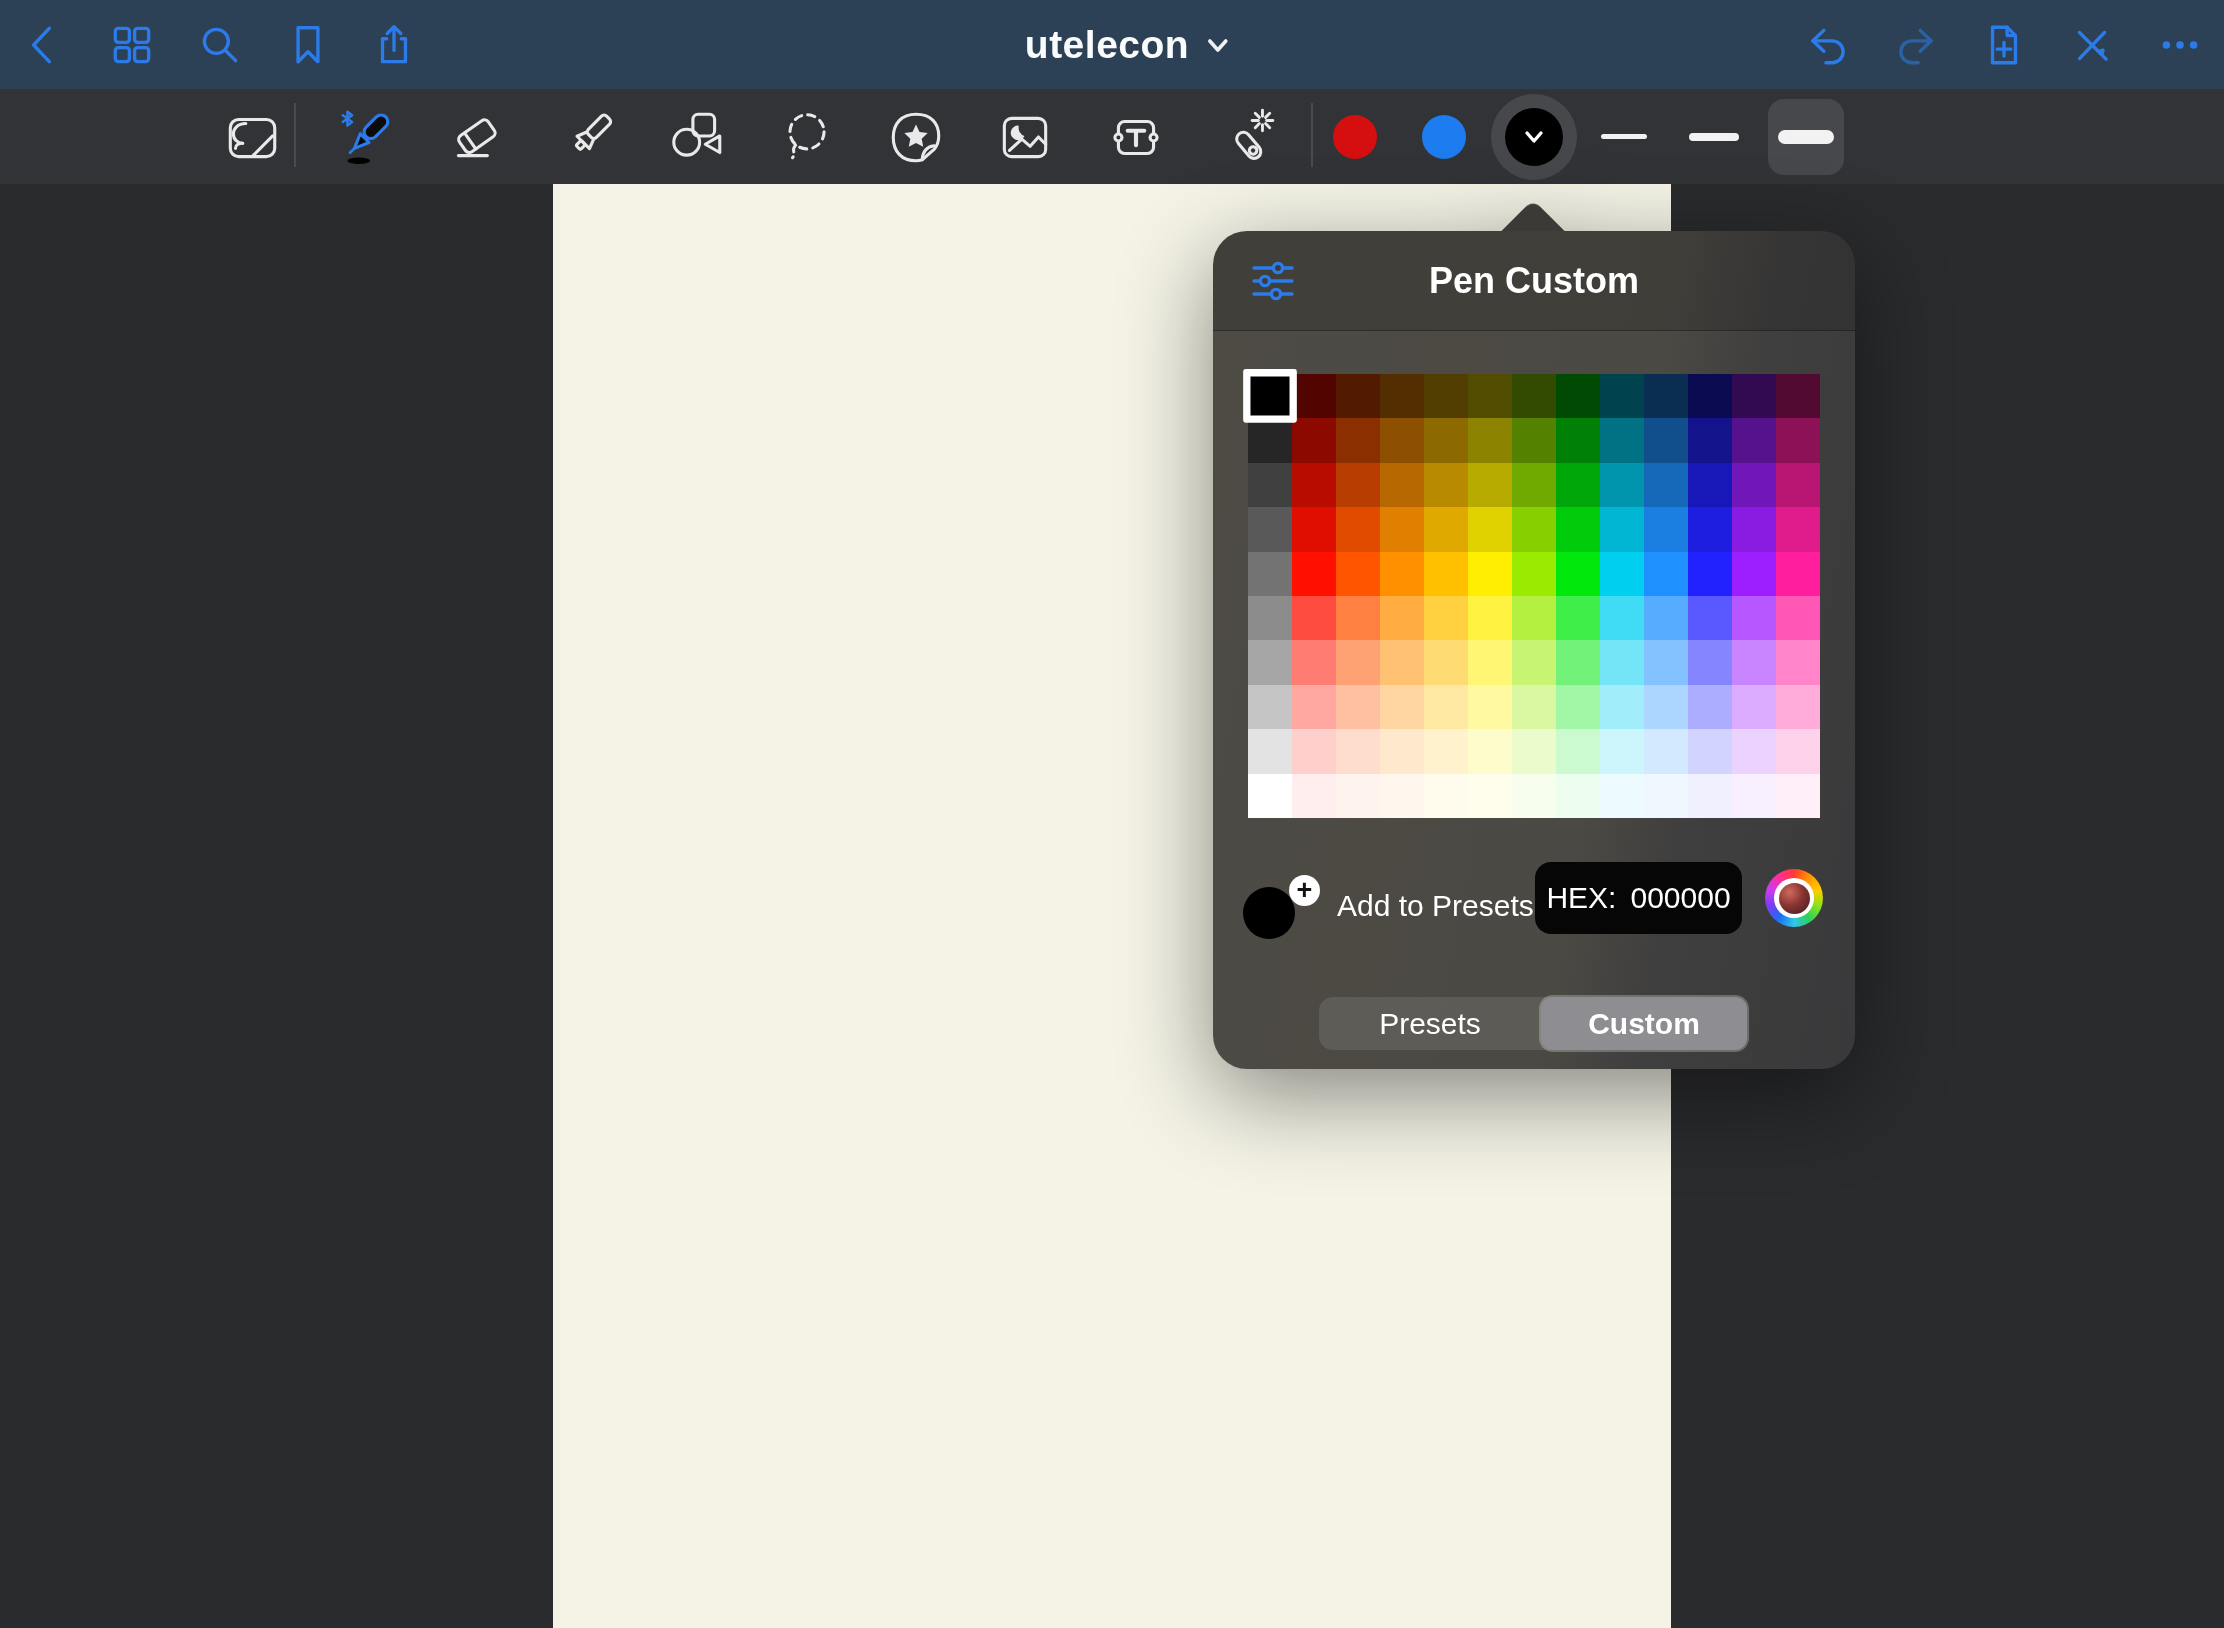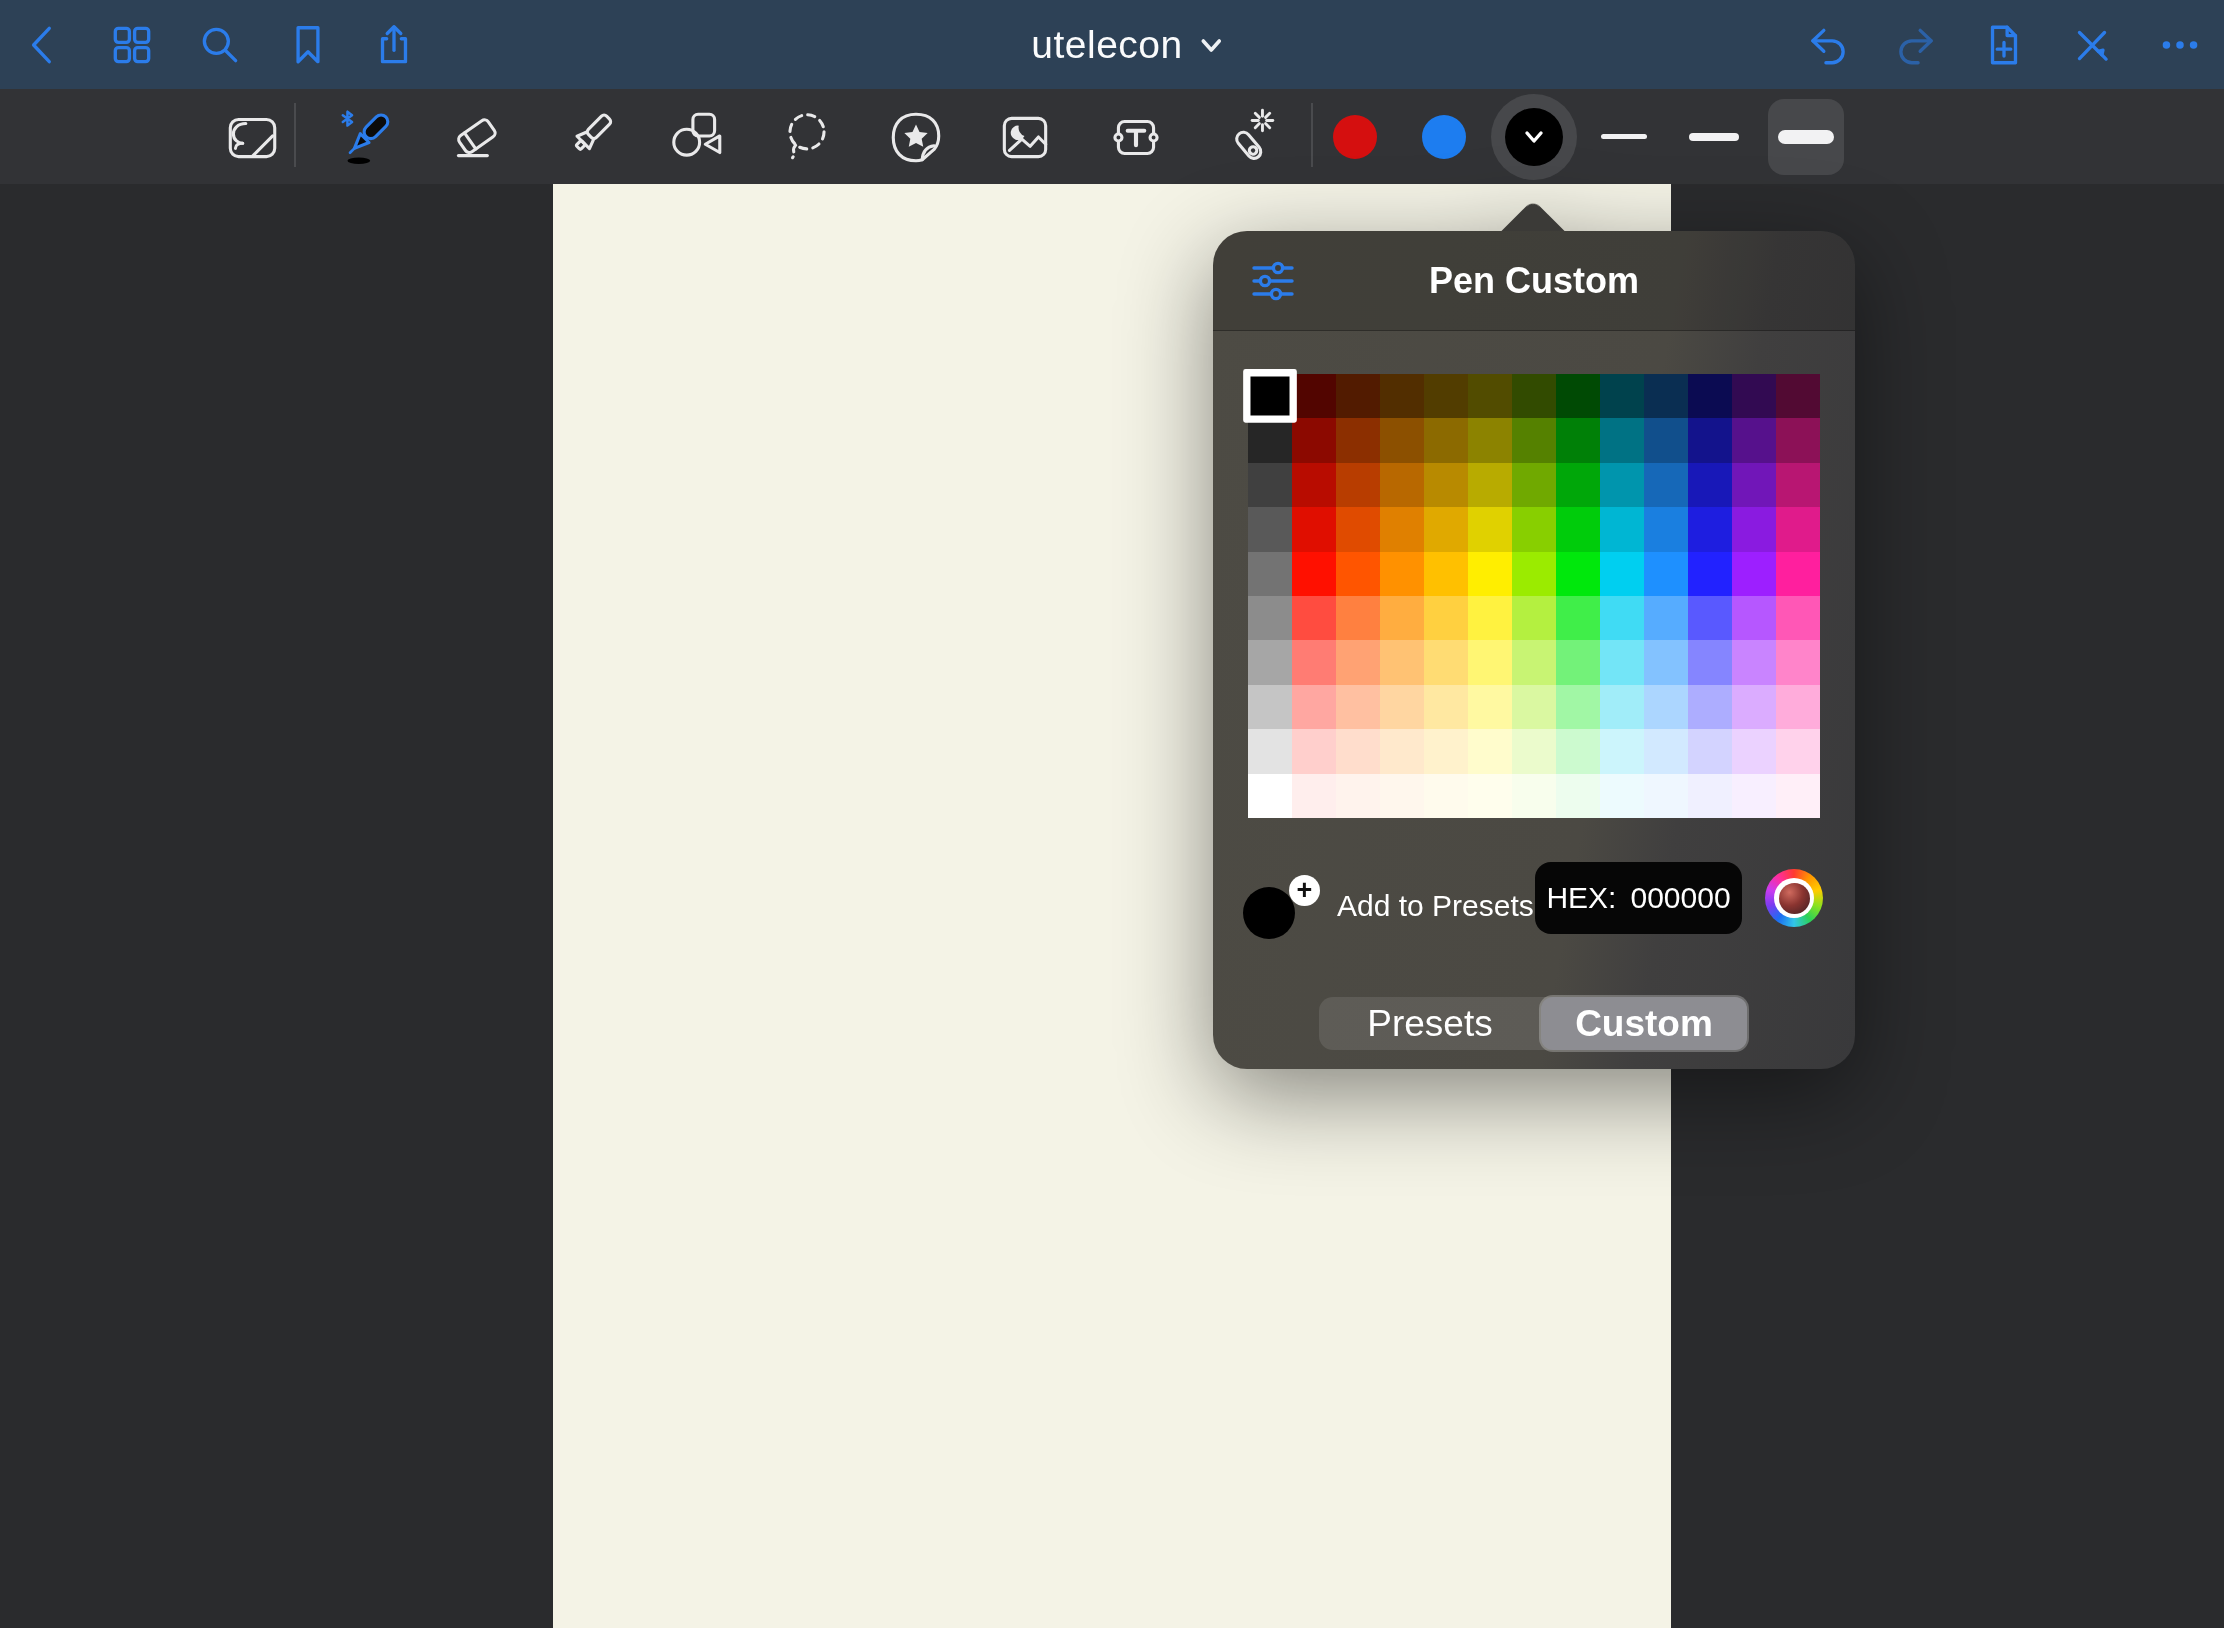--- a/index.html
+++ b/index.html
@@ -8,21 +8,21 @@
 
   
   .topbar { position:absolute; left:0; top:0; width:2224px; height:89px; background:#2d4156; }
   .tb-icon { position:absolute; top:50%; transform:translate(-50%,-50%); width:52px; height:52px;
              display:flex; align-items:center; justify-content:center; cursor:pointer; }
   .tb-icon svg { width:48px; height:48px; stroke:#2b7cea; fill:none; stroke-width:3.2;
                  stroke-linecap:round; stroke-linejoin:round; }
   .tb-icon.dim { opacity:.55; }
   .title-wrap { position:absolute; left:1128px; top:50%; transform:translate(-50%,-50%);
                 display:flex; align-items:center; gap:16px; cursor:pointer; }
-  .doc-title { color:#fafbfc; font-size:39px; font-weight:400; letter-spacing:.5px; }
+  .doc-title { color:#fafbfc; font-size:39px; font-weight:700; letter-spacing:.5px; }
   .title-wrap svg { width:26px; height:26px; stroke:#eef1f4; fill:none; stroke-width:3.6;
                     stroke-linecap:round; stroke-linejoin:round; }
 
   
   .toolbar { position:absolute; left:0; top:89px; width:2224px; height:95px; background:#323336; }
   .tool { position:absolute; top:50%; transform:translate(-50%,-50%); width:68px; height:68px;
           display:flex; align-items:center; justify-content:center; cursor:pointer; }
   .tool svg { width:62px; height:62px; stroke:#e9e9ea; fill:none; stroke-width:3;
               stroke-linecap:round; stroke-linejoin:round; }
   .vsep { position:absolute; top:14px; width:2px; height:64px; background:#4a4b4e; }
@@ -85,21 +85,21 @@
                background:conic-gradient(#ff3b30,#ff9500,#ffcc00,#8ce21e,#2bd158,#32c5e8,#1c6ef2,#7a3cf0,#c93cf0,#ff2d9c,#ff3b30);
                display:flex; align-items:center; justify-content:center; cursor:pointer; }
   .wheel-btn .w-in { width:40px; height:40px; border-radius:50%; background:#fff;
                      display:flex; align-items:center; justify-content:center; }
   .wheel-btn .w-core { width:31px; height:31px; border-radius:50%;
                        background:radial-gradient(circle at 34% 30%, #cf6a5e 0%, #8a3430 45%, #3a1d22 100%); }
 
   .segmented { position:absolute; left:106px; top:766px; width:428px; height:53px;
                background:rgba(255,255,255,.10); border-radius:14px; display:flex; }
   .segment { flex:1; display:flex; align-items:center; justify-content:center;
-             color:#fff; font-size:37px; border-radius:12px; cursor:pointer;margin-left:8px; }
+             color:#fff; font-size:30px; border-radius:12px; cursor:pointer;margin-left:8px; }
   .segment.active { background:#8d8d92; font-weight:600; box-shadow:0 0 0 2px rgba(255,255,255,.25); }
 </style>
 </head>
 <body>
 
 <div class="topbar">
   <div class="tb-icon" style="left:43px">
     <svg viewBox="0 0 46 46">
         <path d="M29 7 L14 23 L29 39"></path>
       </svg>

